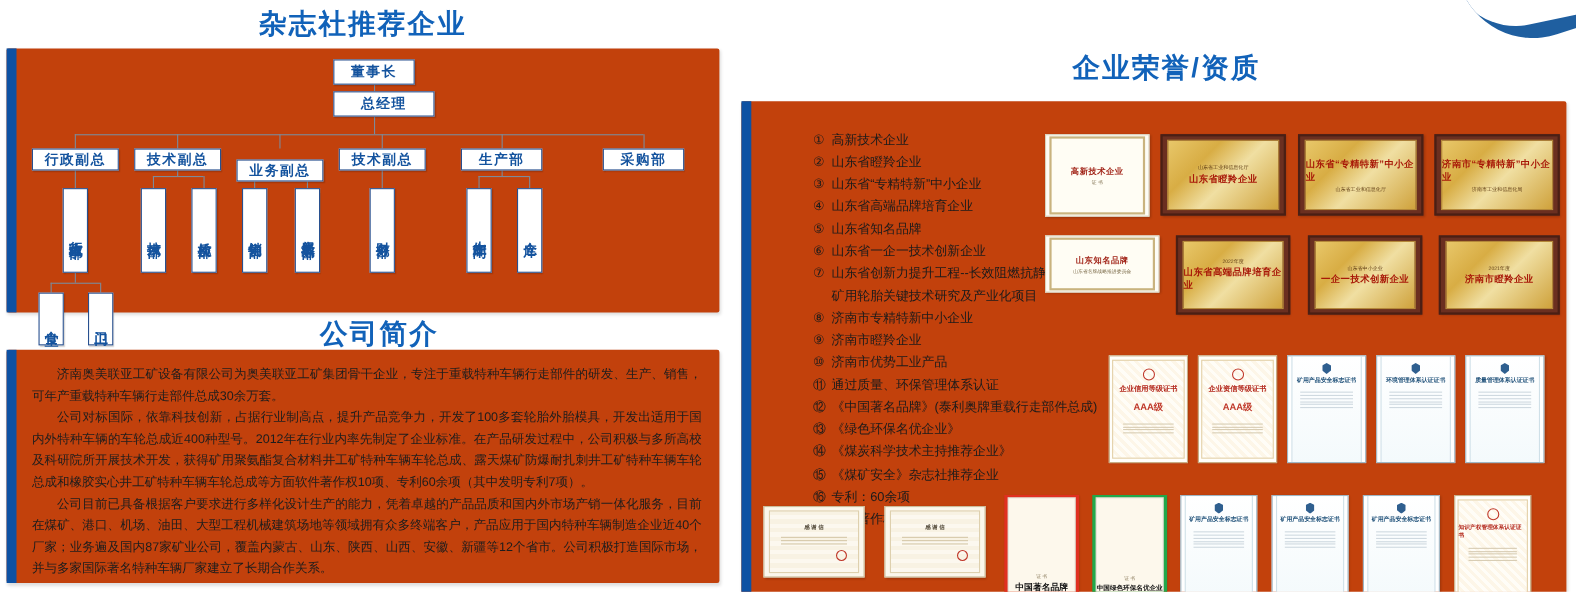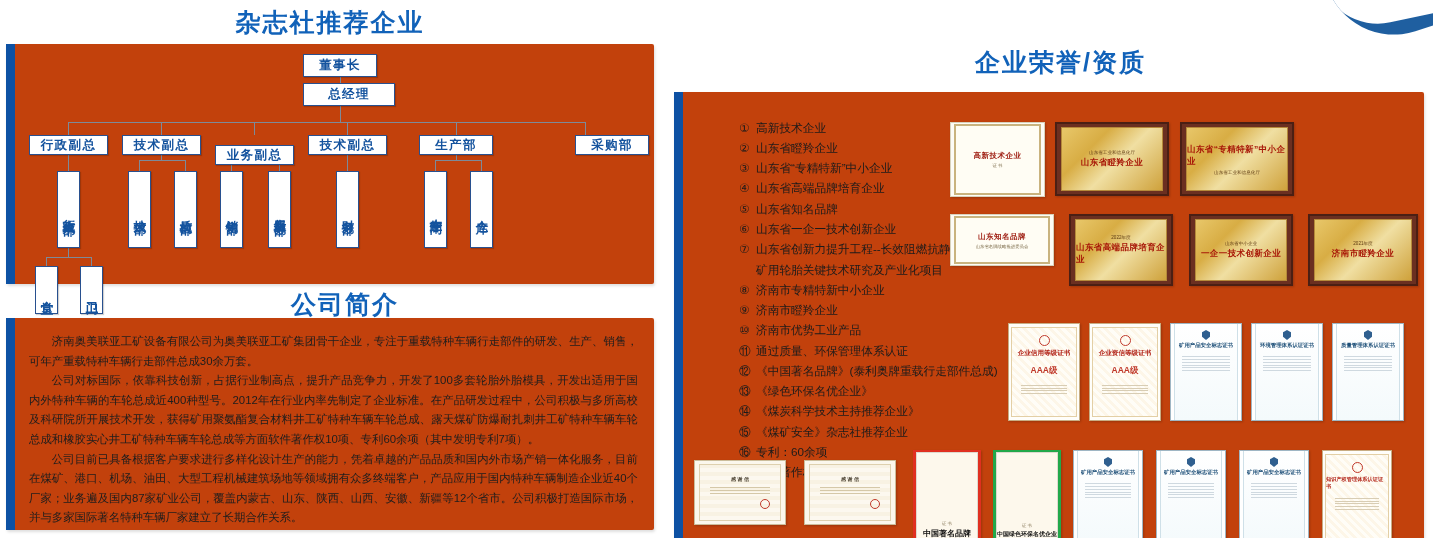--- a/index.html
+++ b/index.html
@@ -177,21 +177,21 @@
           <div class="ln v" style="left:76px;top:213px;height:9px;"></div>
 
           <div class="node" style="left:288px;top:10px;width:74px;height:23px;">董事长</div>
           <div class="node" style="left:288px;top:39px;width:92px;height:23px;">总经理</div>
 
           <div class="node" style="left:14px;top:91px;width:79px;height:20px;">行政副总</div>
           <div class="node" style="left:107px;top:91px;width:79px;height:20px;">技术副总</div>
           <div class="node" style="left:200px;top:91px;width:79px;height:20px;margin-top:10px;">业务副总</div>
           <div class="node" style="left:293px;top:91px;width:79px;height:20px;">技术副总</div>
           <div class="node" style="left:404px;top:91px;width:74px;height:20px;">生产部</div>
-          <div class="node" style="left:560px;top:91px;width:74px;height:20px;">采购部</div>
+          <div class="node" style="left:533px;top:91px;width:74px;height:20px;">采购部</div>
 
           <div class="node vert" style="left:42px;top:127px;width:23px;height:77px;">行政人事部</div>
           <div class="node vert" style="left:113px;top:127px;width:23px;height:77px;">技术部</div>
           <div class="node vert" style="left:159px;top:127px;width:23px;height:77px;">质检部</div>
           <div class="node vert" style="left:205px;top:127px;width:23px;height:77px;">销售部</div>
           <div class="node vert" style="left:253px;top:127px;width:23px;height:77px;">售后服务部</div>
           <div class="node vert" style="left:321px;top:127px;width:23px;height:77px;">财务部</div>
           <div class="node vert" style="left:409px;top:127px;width:23px;height:77px;">生产车间</div>
           <div class="node vert" style="left:455px;top:127px;width:23px;height:77px;">仓库</div>
 
@@ -310,20 +310,26 @@
               <div class="t-sub">山东省工业和信息化厅</div>
               <div class="t-main">山东省瞪羚企业</div>
             </div>
           </div>
           <div class="cert plaque cert-shadow" style="left:497px;top:30px;width:114px;height:74px;">
             <div class="face">
               <div class="t-main">山东省“专精特新”中小企业</div>
               <div class="t-sub">山东省工业和信息化厅</div>
             </div>
           </div>
+          <div class="cert plaque cert-shadow" style="left:621px;top:30px;width:114px;height:74px;">
+            <div class="face">
+              <div class="t-main">济南市“专精特新”中小企业</div>
+              <div class="t-sub">济南市工业和信息化局</div>
+            </div>
+          </div>
 
           <div class="cert paper cert-shadow" style="left:267px;top:122px;width:104px;height:52px;">
             <div class="face">
               <div class="t-main">山东知名品牌</div>
               <div class="t-sub">山东省名牌战略推进委员会</div>
             </div>
           </div>
           <div class="cert plaque cert-shadow" style="left:386px;top:122px;width:104px;height:72px;">
             <div class="face">
               <div class="t-sub">2022年度</div>

